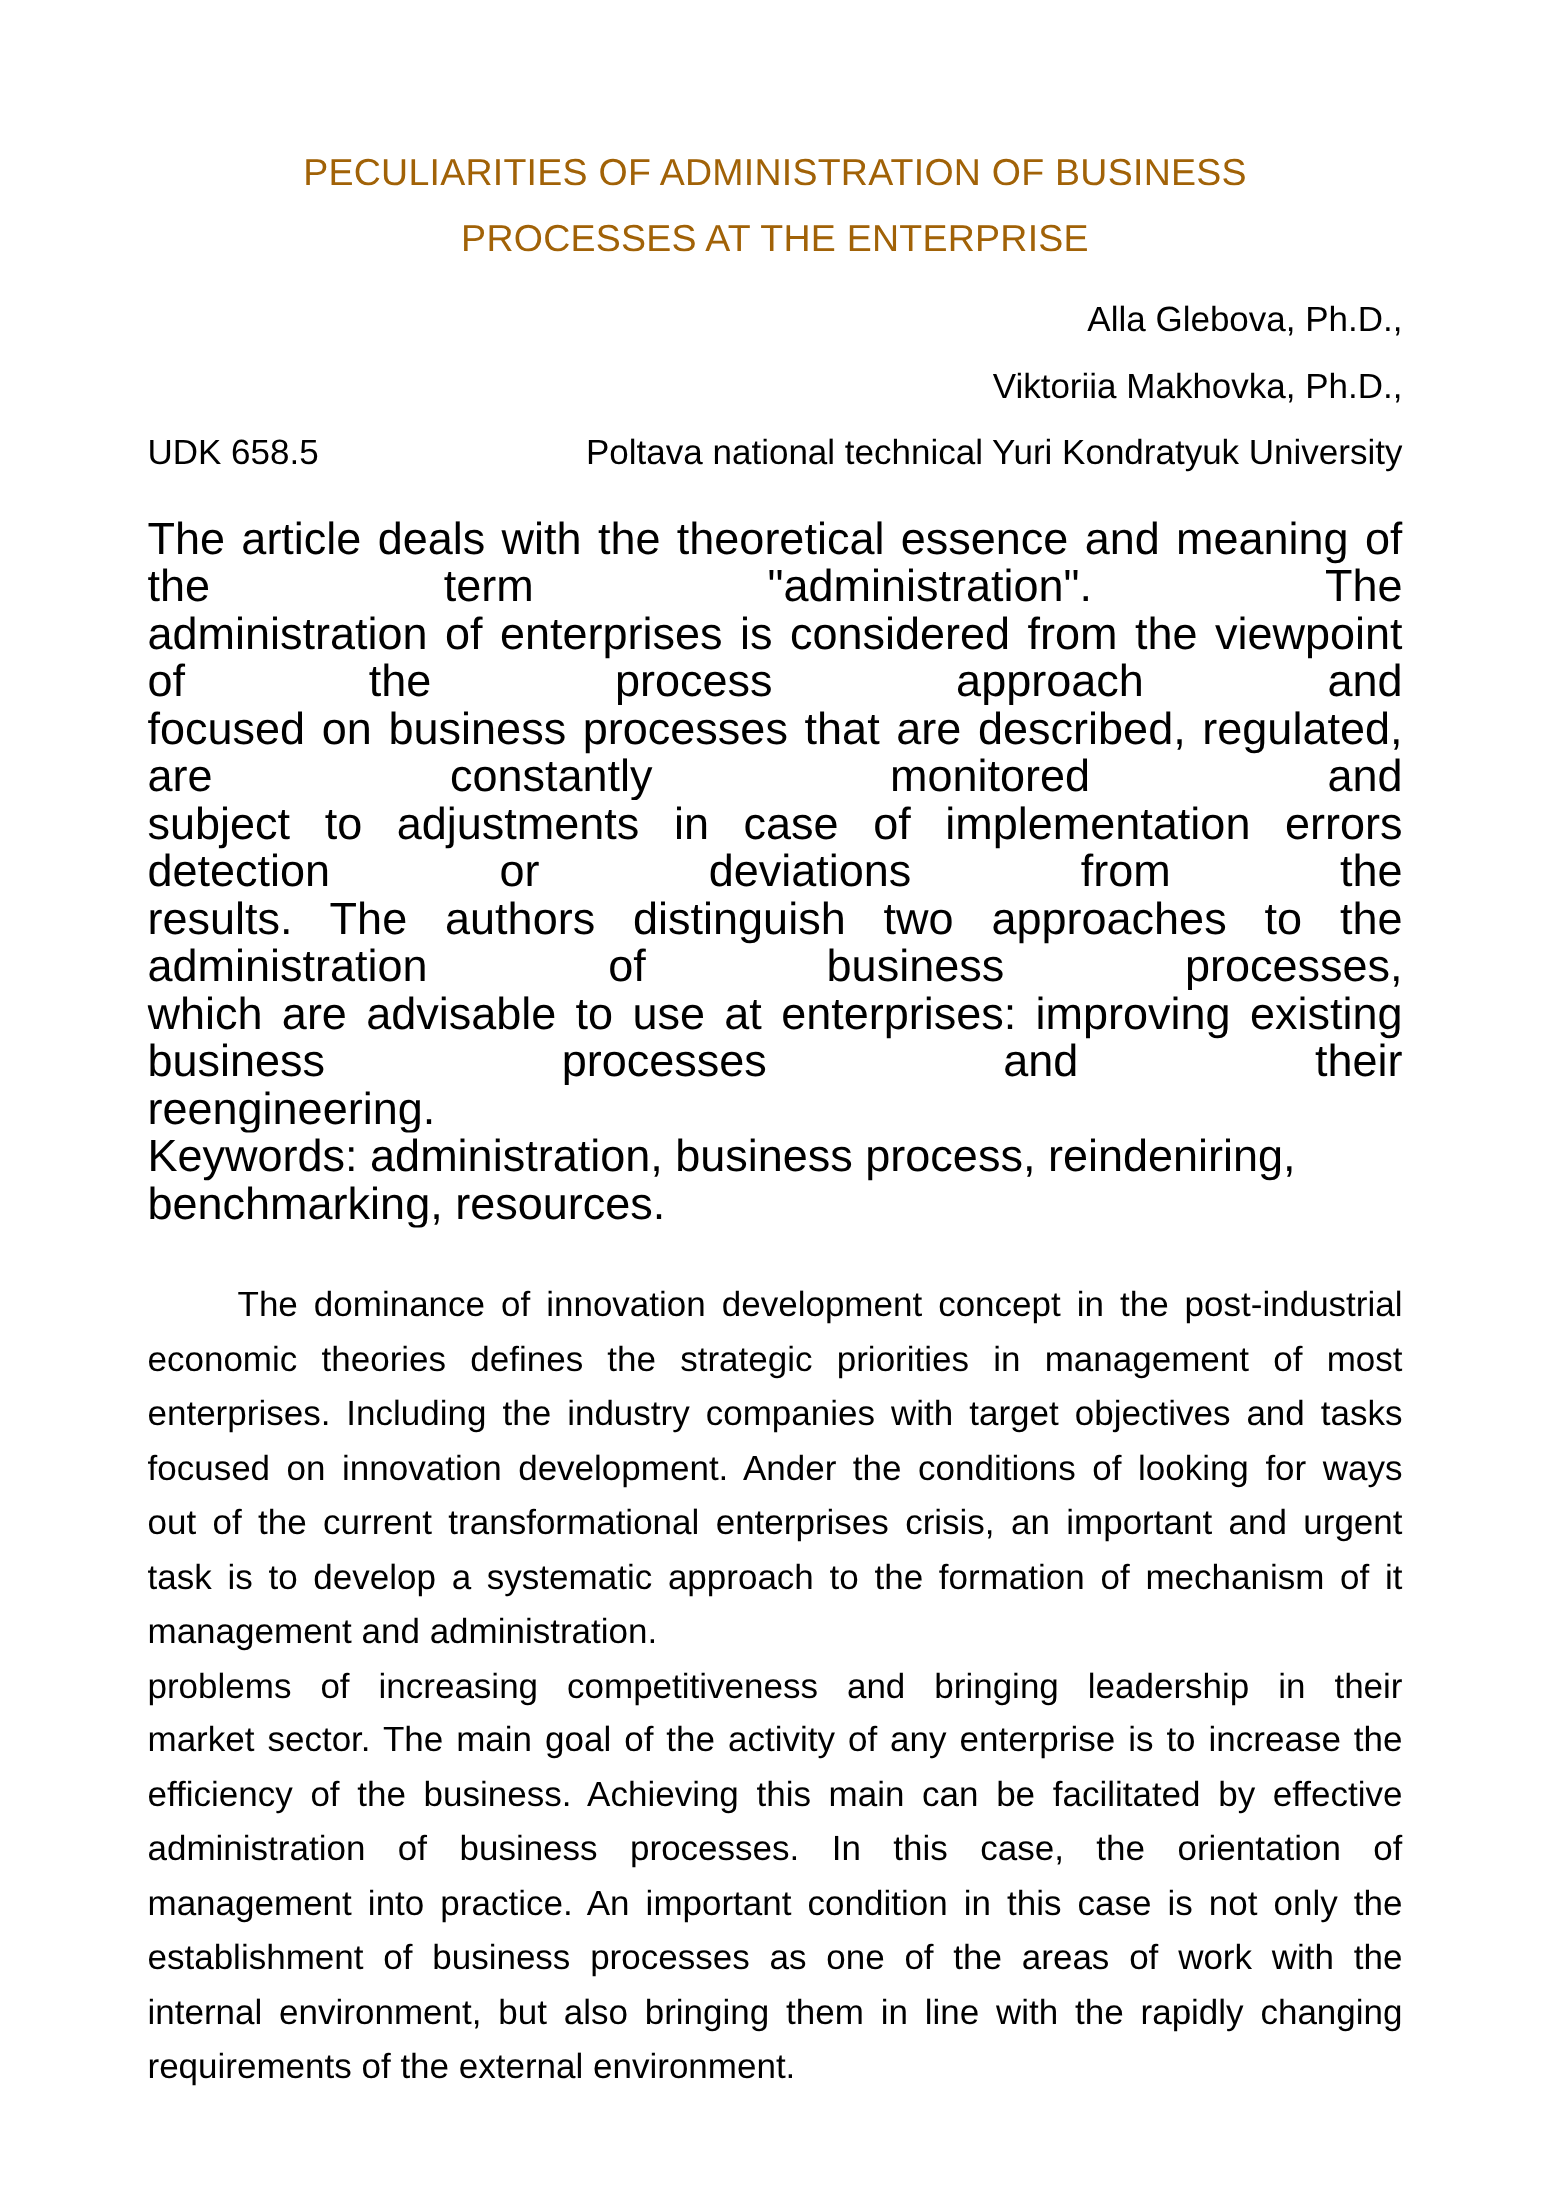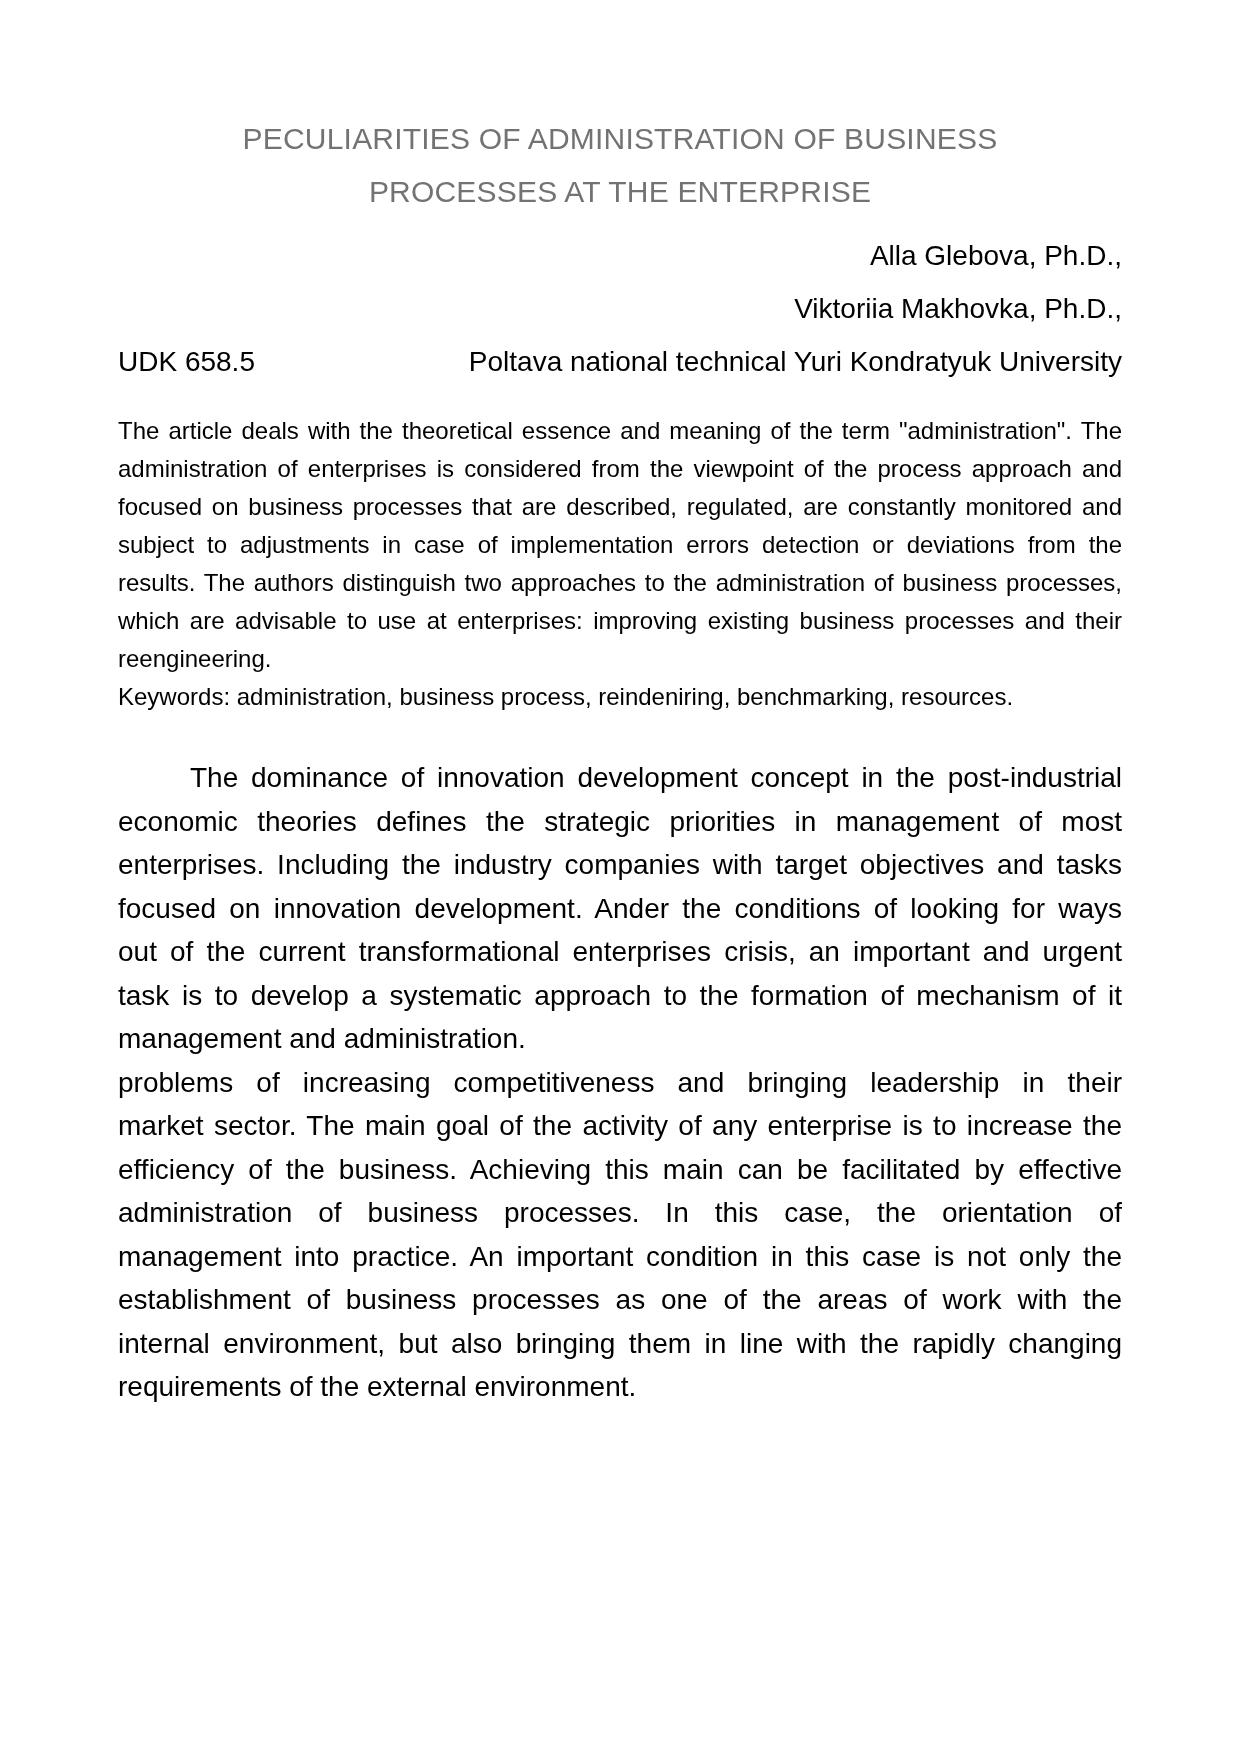--- a/index.html
+++ b/index.html
@@ -17,39 +17,39 @@
     color: #000000;
     font-family: "Liberation Sans", sans-serif;
     overflow: hidden;
   }
   .title-block {
     padding-top: 112px;
     text-align: center;
     font-size: 30px;
     line-height: 53px;
     letter-spacing: 0.2px;
-    color: #737373;
+    color: #a16207;
   }
   .byline-row {
     margin-top: 11px;
     display: flex;
     align-items: flex-end;
     font-size: 28px;
     line-height: 53px;
   }
   .udk {
     white-space: nowrap;
   }
   .authors {
     flex: 1;
     text-align: right;
   }
   .abstract-block {
     margin-top: 24px;
-    font-size: 24px;
+    font-size: 36px;
     line-height: 38px;
   }
   .body-block {
     margin-top: 40px;
     font-size: 28px;
     line-height: 43.5px;
   }
   .ln {
     overflow: hidden;
   }

